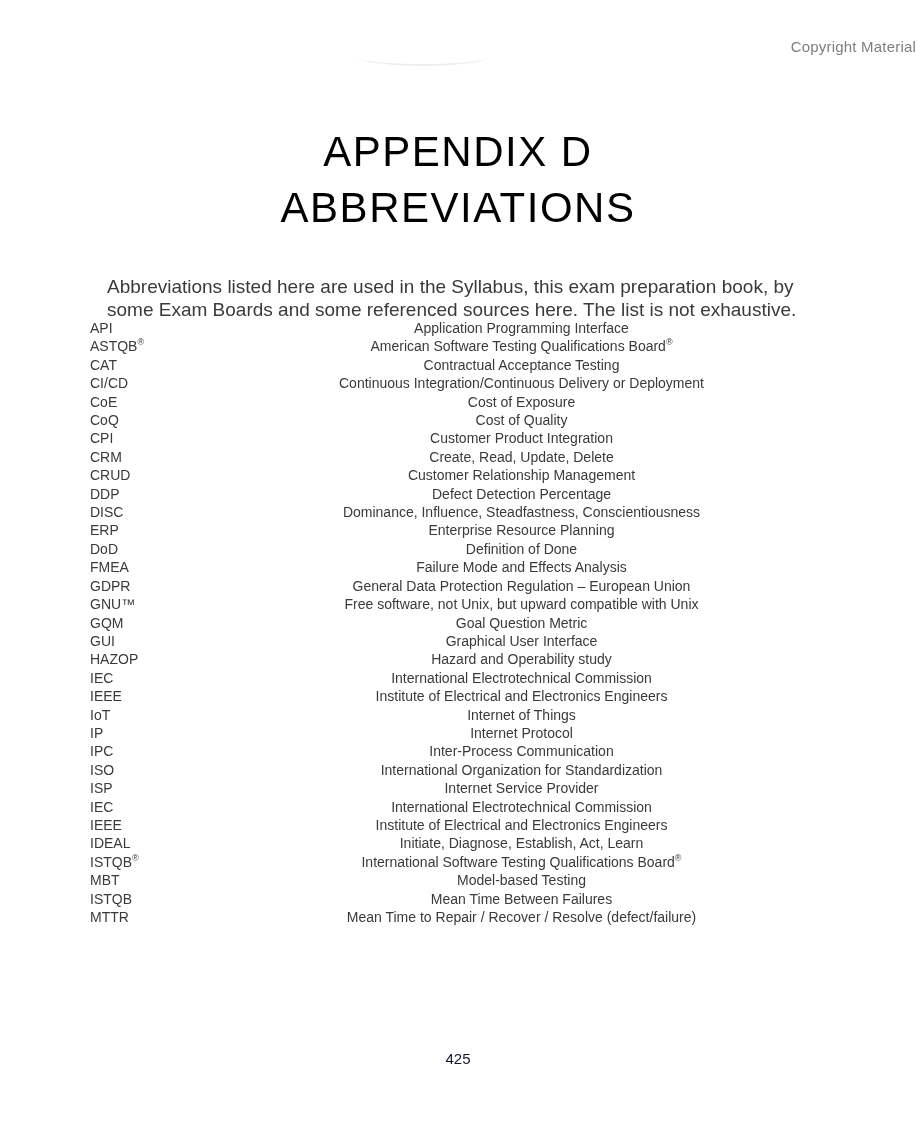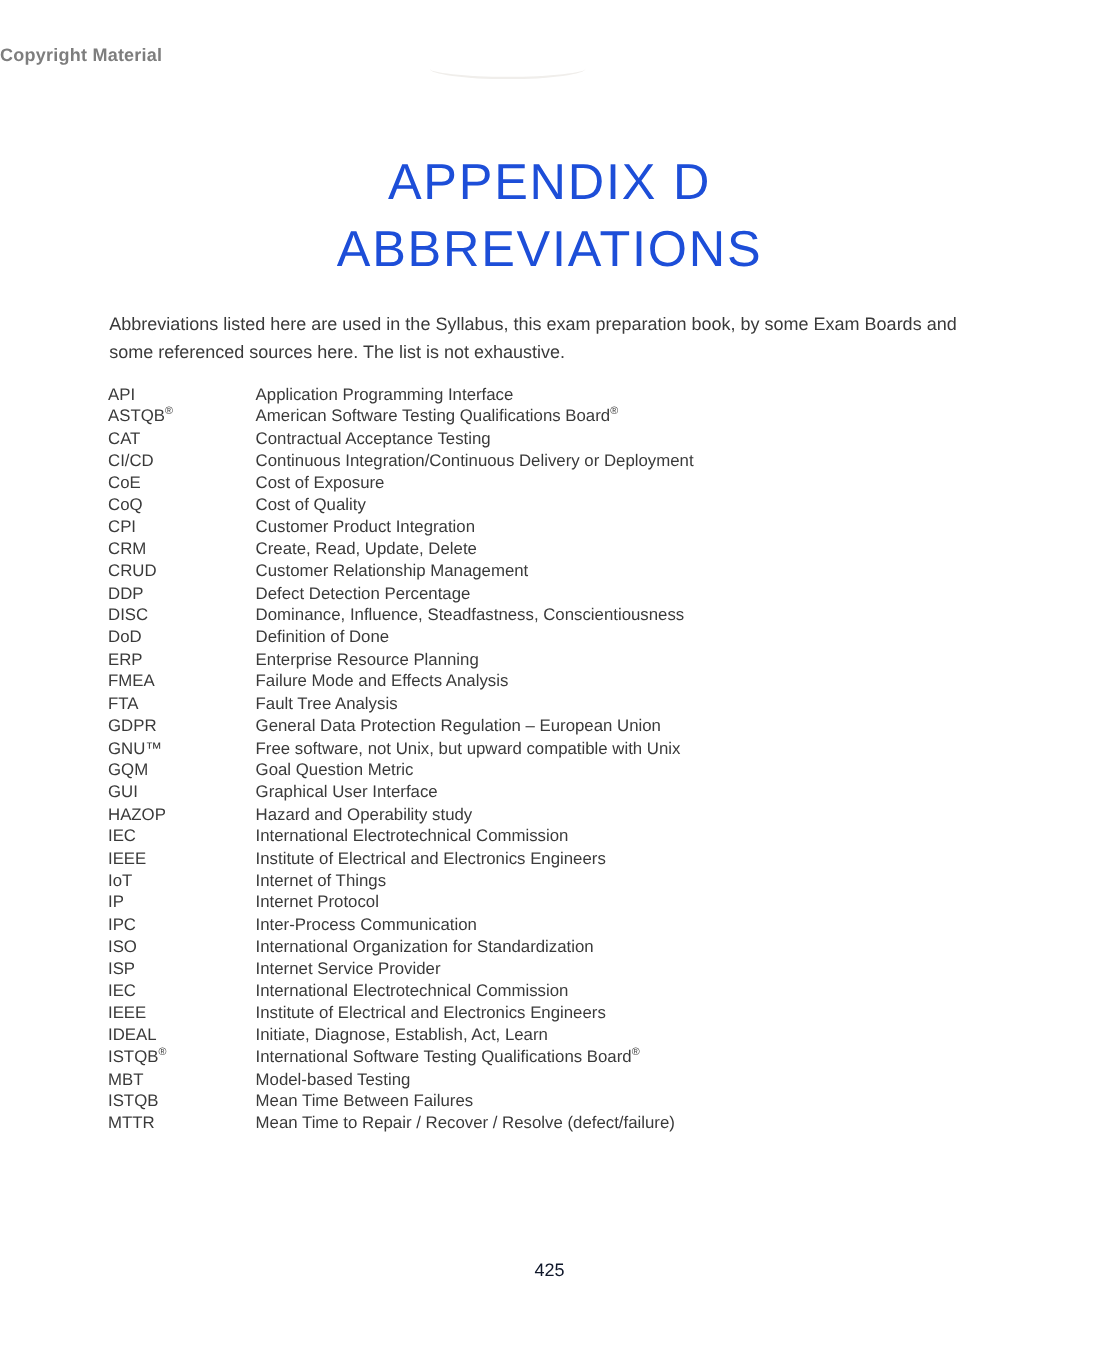--- a/index.html
+++ b/index.html
@@ -10,23 +10,23 @@
     background: #ffffff;
     font-family: "Liberation Sans", sans-serif;
     color: #3d3d3d;
     overflow: hidden;
   }
   .copyright-header {
     position: absolute;
     top: 38px;
     left: 0;
     width: 100%;
-    text-align: left;
+    text-align: right;
     font-size: 15px;
-    font-weight: 700;
+    font-weight: 400;
     letter-spacing: 0.2px;
     color: #7e7e7e;
   }
   .watermark-swoosh {
     position: absolute;
     top: 48px;
     left: 358px;
     width: 130px;
     height: 16px;
     border-bottom: 2px solid #f0eeeb;
@@ -37,45 +37,45 @@
     position: absolute;
     top: 124px;
     left: 0;
     width: 100%;
     margin: 0;
     text-align: center;
     font-size: 42px;
     line-height: 56px;
     font-weight: 300;
     letter-spacing: 1.5px;
-    color: #1d4ed8;
+    color: #000000;
   }
   .title-line { display: block; }
   .intro {
     position: absolute;
     top: 259px;
     left: 91px;
     width: 730px;
-    margin: 0;
-    font-size: 15px;
+    margin: 16px;
+    font-size: 19px;
     line-height: 23px;
     color: #3a3a3a;
   }
   .abbr-list {
     position: absolute;
     top: 319px;
     left: 90px;
     width: 740px;
     font-size: 14px;
     line-height: 18.4px;
     color: #3a3a3a;
   }
   .abbr-row { display: flex; }
   .abbr-cell { flex: 0 0 123px; width: 123px; }
-  .def-cell { flex: 1 1 auto; white-space: nowrap; }
+  .def-cell { flex: 1 1 auto; white-space: nowrap; text-align: center; }
   sup {
     font-size: 9px;
     line-height: 0;
     vertical-align: super;
   }
   sup:empty { display: none; }
   .page-number {
     position: absolute;
     top: 1050px;
     left: 0;
@@ -152,38 +152,34 @@
     <span class="def-cell"><span>Defect Detection Percentage</span></span>
   </div>
 
 
   <div class="abbr-row">
     <span class="abbr-cell"><span>DISC</span></span>
     <span class="def-cell"><span>Dominance, Influence, Steadfastness, Conscientiousness</span></span>
   </div>
 
   <div class="abbr-row">
+    <span class="abbr-cell"><span>ERP</span></span>
+    <span class="def-cell"><span>Enterprise Resource Planning</span></span>
+  </div>
+
+  <div class="abbr-row">
     <span class="abbr-cell"><span>DoD</span></span>
     <span class="def-cell"><span>Definition of Done</span></span>
   </div>
 
   <div class="abbr-row">
-    <span class="abbr-cell"><span>ERP</span></span>
-    <span class="def-cell"><span>Enterprise Resource Planning</span></span>
-  </div>
-
-  <div class="abbr-row">
     <span class="abbr-cell"><span>FMEA</span></span>
     <span class="def-cell"><span>Failure Mode and Effects Analysis</span></span>
   </div>
 
-  <div class="abbr-row">
-    <span class="abbr-cell"><span>FTA</span></span>
-    <span class="def-cell"><span>Fault Tree Analysis</span></span>
-  </div>
 
   <div class="abbr-row">
     <span class="abbr-cell"><span>GDPR</span></span>
     <span class="def-cell"><span>General Data Protection Regulation – European Union</span></span>
   </div>
 
   <div class="abbr-row">
     <span class="abbr-cell"><span>GNU™</span></span>
     <span class="def-cell"><span>Free software, not Unix, but upward compatible with Unix</span></span>
   </div>

